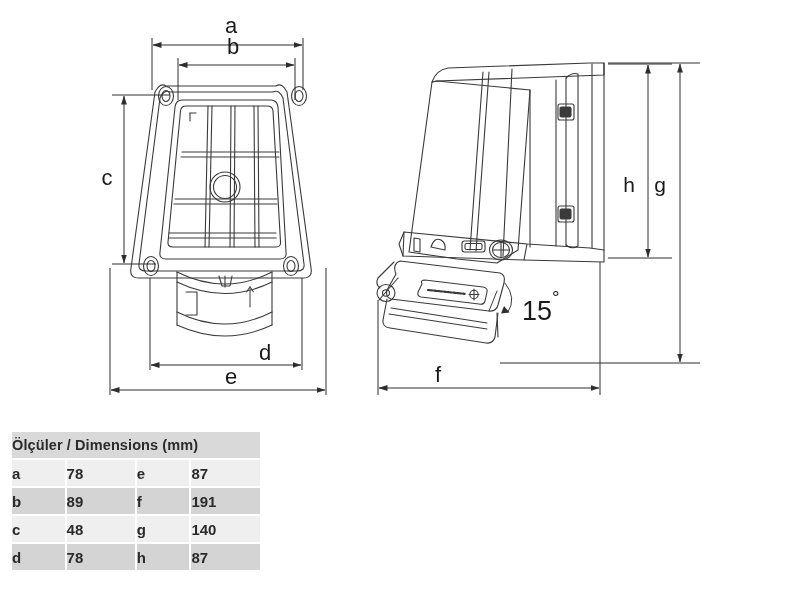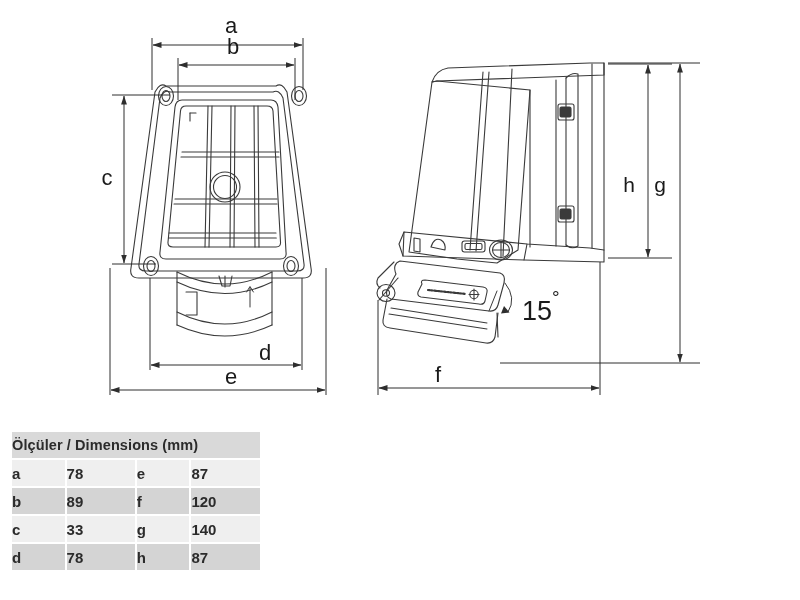--- a/index.html
+++ b/index.html
@@ -257,25 +257,25 @@
     <tr class="row-light">
       <td class="col-key">a</td>
       <td class="col-val">78</td>
       <td class="col-key">e</td>
       <td class="col-val">87</td>
     </tr>
     <tr class="row-dark">
       <td class="col-key">b</td>
       <td class="col-val">89</td>
       <td class="col-key">f</td>
-      <td class="col-val">120</td>
+      <td class="col-val">191</td>
     </tr>
     <tr class="row-light">
       <td class="col-key">c</td>
-      <td class="col-val">33</td>
+      <td class="col-val">48</td>
       <td class="col-key">g</td>
       <td class="col-val">140</td>
     </tr>
     <tr class="row-dark">
       <td class="col-key">d</td>
       <td class="col-val">78</td>
       <td class="col-key">h</td>
       <td class="col-val">87</td>
     </tr>
   </tbody>

